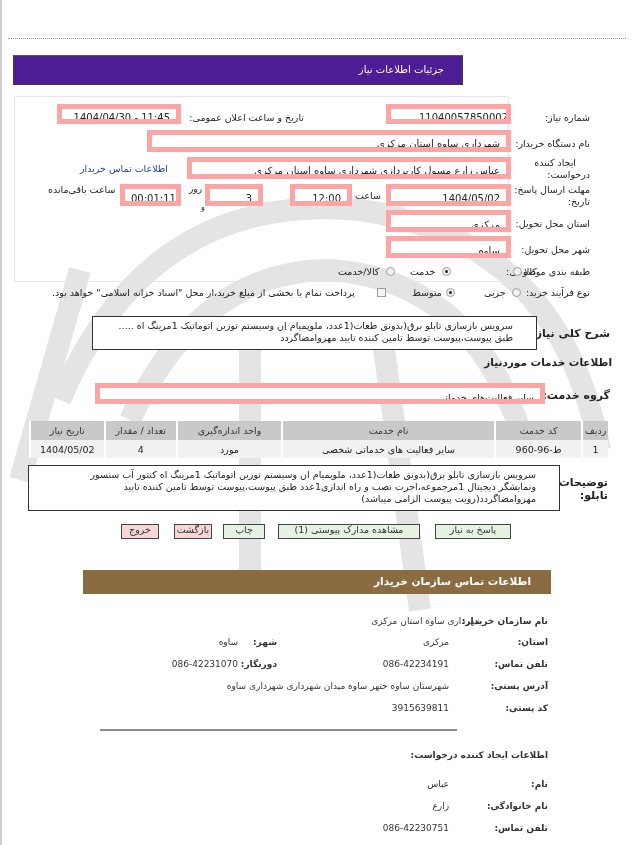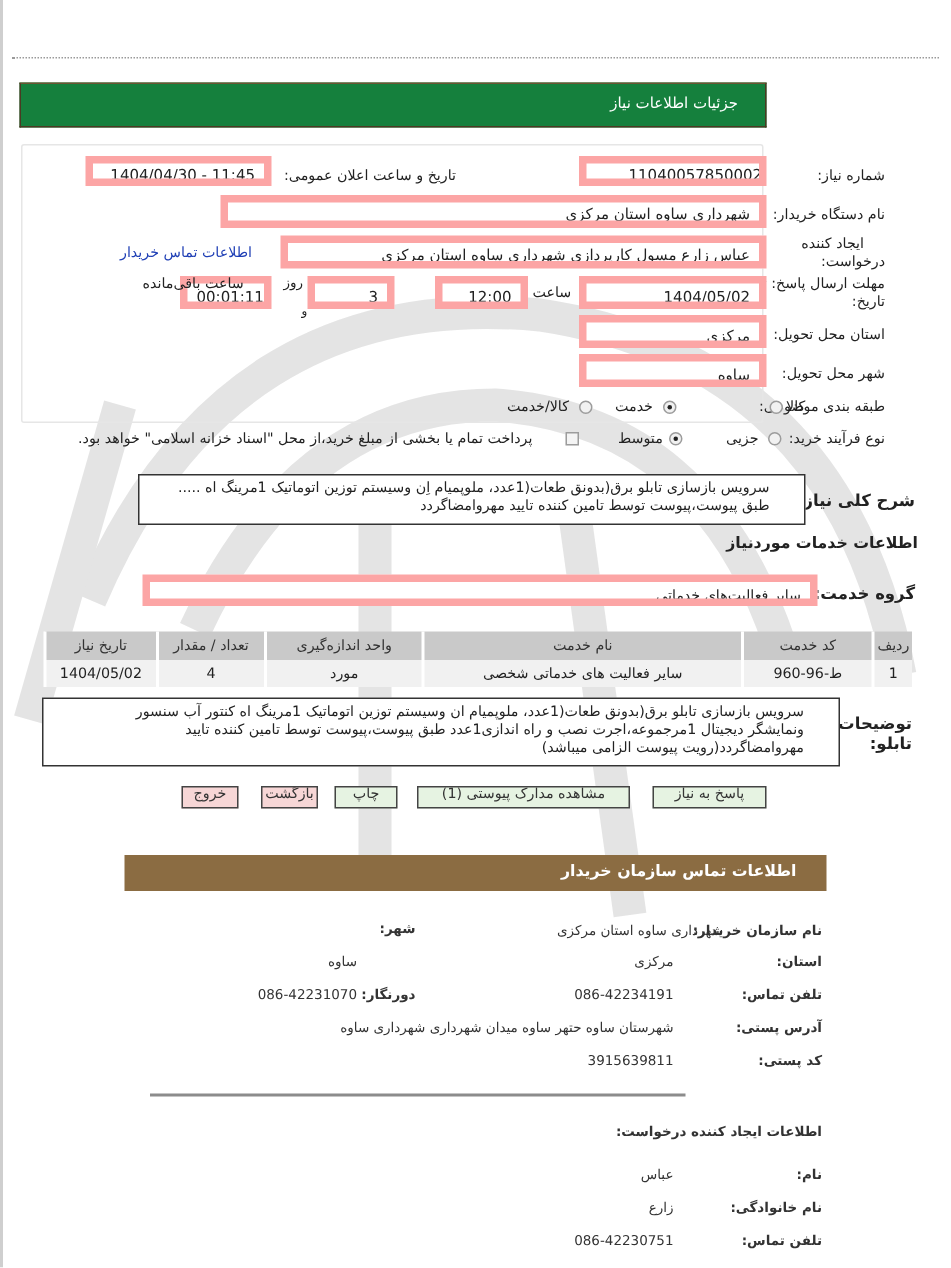--- a/index.html
+++ b/index.html
@@ -7,22 +7,22 @@
   body {
     width: 634px; height: 845px; overflow: hidden; position: relative;
     background: #ffffff;
     font-family: "DejaVu Sans", sans-serif;
     font-size: 9.5px; color: #222;
   }
   .leftrule { position: absolute; left: 0; top: 0; width: 2px; height: 845px; background: #cfcfcf; }
   .dotted { position: absolute; left: 8px; right: 8px; top: 38px; border-top: 1px dotted #9a9a9a; }
   .watermark { position: absolute; left: 0; top: 150px; width: 634px; height: 540px; pointer-events: none; }
   .header-bar {
-    position: absolute; left: 13px; top: 55px; width: 498px; height: 30px;
-    background: #15803d; border: 1px solid #4a3a22; border-top-color: #6b5533;
+    position: absolute; left: 13px; top: 55px; width: 450px; height: 30px;
+    background: #4c1d95; border: 1px solid #4a3a22; border-top-color: #6b5533;
   }
   .header-bar span { position: absolute; right: 18px; top: 8px; color: #fff; font-size: 10px; }
   .form-panel {
     position: absolute; left: 14px; top: 96px; width: 495px; height: 186px;
     border: 1px solid #e6e6e6; border-radius: 2px;
   }
   .lbl { position: absolute; direction: rtl; text-align: right; white-space: nowrap; color: #222; }
   .box {
     position: absolute; border: 5px solid #fca5a5; background: #fff;
     direction: rtl; text-align: right; padding: 0 6px; white-space: nowrap; overflow: hidden;
@@ -88,21 +88,21 @@
 
 <div class="lbl" style="right:44px; top:184px;">مهلت ارسال پاسخ: تا</div>
 <div class="lbl" style="right:44px; top:196px;">تاریخ:</div>
 <div class="box ltr" style="left:386px; top:184px; width:125px; height:22px; line-height:20px;">1404/05/02</div>
 <div class="lbl" style="left:355px; top:190px;">ساعت</div>
 <div class="box ltr" style="left:290px; top:184px; width:62px; height:22px; line-height:20px;">12:00</div>
 <div class="box ltr" style="left:205px; top:184px; width:58px; height:22px; line-height:20px;">3</div>
 <div class="lbl" style="left:189px; top:184px; font-size:9px;">روز</div>
 <div class="lbl" style="left:201px; top:203px; font-size:8px;">و</div>
 <div class="box ltr" style="left:120px; top:184px; width:61px; height:22px; line-height:20px;">00:01:11</div>
-<div class="lbl" style="left:48px; top:184px;margin-left:47px;">ساعت باقی‌مانده</div>
+<div class="lbl" style="left:48px; top:184px;">ساعت باقی‌مانده</div>
 
 <div class="lbl" style="right:44px; top:218px;">استان محل تحویل:</div>
 <div class="box" style="left:386px; top:210px; width:125px; height:22px; line-height:20px;">مرکزی</div>
 
 <div class="lbl" style="right:44px; top:244px;">شهر محل تحویل:</div>
 <div class="box" style="left:386px; top:236px; width:125px; height:22px; line-height:20px;">ساوه</div>
 
 <div class="lbl" style="right:44px; top:266px;">طبقه بندی موضوعی:</div>
 <div class="radio" style="left:513px; top:267px;"></div>
 <div class="lbl" style="left:488px; top:266px;margin-left:36px;">کالا</div>
@@ -162,21 +162,21 @@
 
 <div class="contact-bar">
   <span>اطلاعات تماس سازمان خریدار</span>
 </div>
 
 <div class="info bold" style="right:86px; top:616px;">نام سازمان خریدار:</div>
 <div class="info" style="right:152px; top:616px;">شهرداری ساوه استان مرکزی</div>
 
 <div class="info bold" style="right:86px; top:637px;">استان:</div>
 <div class="info" style="right:185px; top:637px;">مرکزی</div>
-<div class="info bold" style="right:357px; top:615px;margin-left:36px;">شهر:</div>
+<div class="info bold" style="right:357px; top:637px;margin-left:36px;">شهر:</div>
 <div class="info" style="right:396px; top:637px;">ساوه</div>
 
 <div class="info bold" style="right:86px; top:659px;">تلفن تماس:</div>
 <div class="info" style="right:185px; top:659px;">086-42234191</div>
 <div class="info bold" style="right:357px; top:659px;">دورنگار:</div>
 <div class="info" style="right:396px; top:659px;">086-42231070</div>
 
 <div class="info bold" style="right:86px; top:681px;">آدرس پستی:</div>
 <div class="info" style="right:185px; top:681px;">شهرستان ساوه حتهر ساوه میدان شهرداری شهرداری ساوه</div>
 

